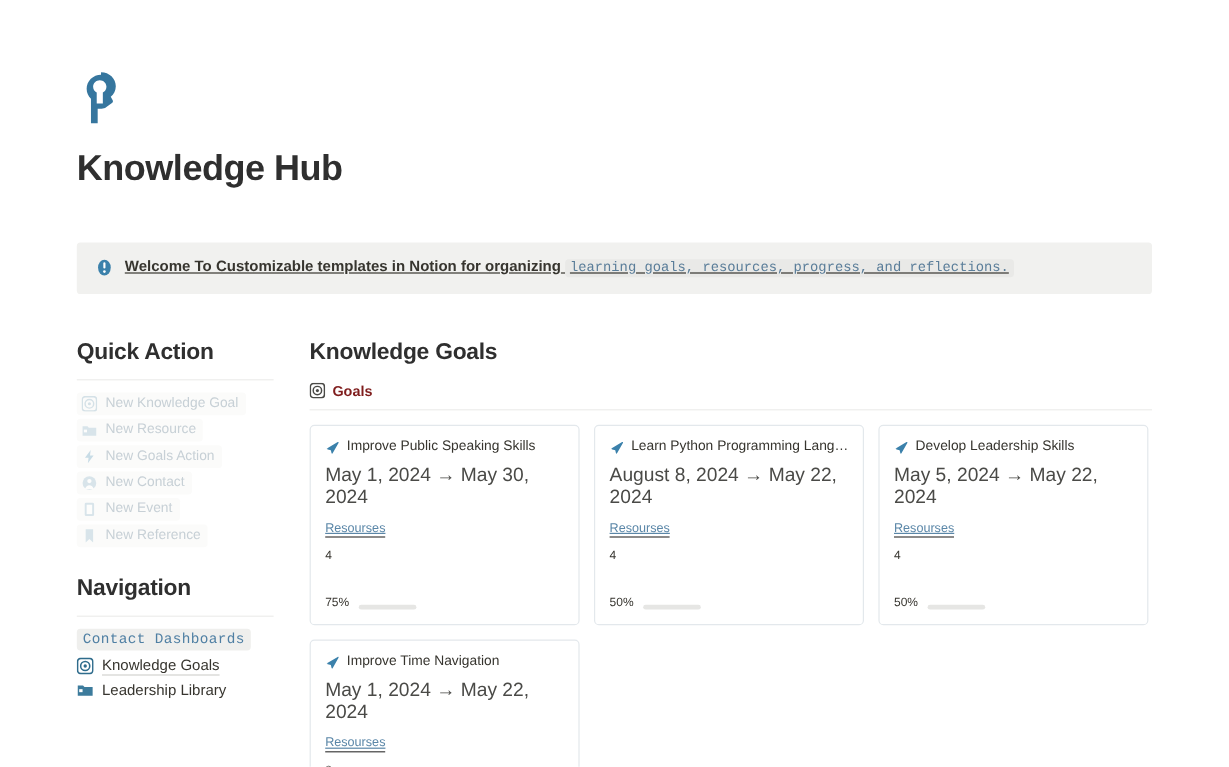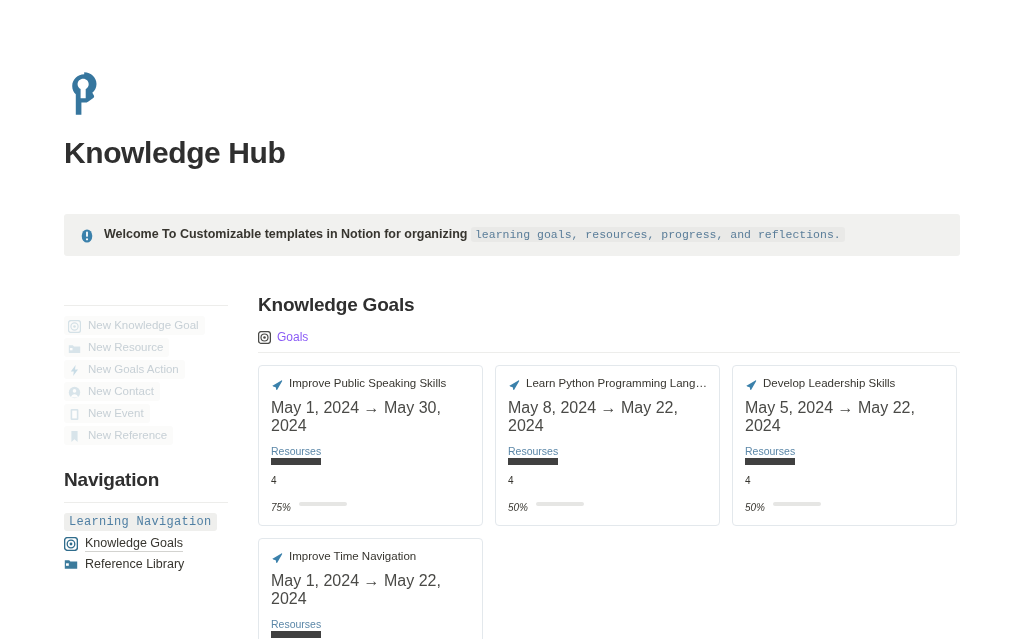--- a/index.html
+++ b/index.html
@@ -3,38 +3,38 @@
 <meta charset="utf-8">
 <style>
   * { box-sizing: border-box; margin: 0; padding: 0; }
   html, body {
     width: 1024px; height: 639px;
     background: #ffffff;
     font-family: "Liberation Sans", sans-serif;
     color: #37352f;
     overflow: hidden;
   }
-  .page { position: relative; width: 1024px; height: 639px; padding: 16px 64px; }
+  .page { position: relative; width: 1024px; height: 639px; padding: 4px 64px; }
 
   
   .header { padding-top: 56px; }
   .logo { width: 40px; height: 46px; display: block; }
   .page-title {
     font-size: 30px; font-weight: bold; letter-spacing: -0.4px;
     color: #2f2f2f; margin-top: 18px;
   }
 
   
   .callout {
     margin-top: 44px;
     background: #f1f1ef;
     border-radius: 3px;
     padding: 11px 16px 12px 16px;
-    display: flex; align-items: flex-end; gap: 10px;
-    font-size: 12.5px; line-height: 1.45;
+    display: flex; align-items: center; gap: 10px;
+    font-size: 12.5px; line-height: 1.45; text-decoration: underline;
   }
   .callout.bottom { margin-top: 0; }
   .callout-icon { flex: 0 0 auto; width: 14px; height: 16px; margin-top: 1px; }
   .callout-text { font-weight: bold; color: #37352f; }
   .code {
     font-family: "Liberation Mono", "DejaVu Sans Mono", monospace;
     font-size: 11.5px;
     color: #5a7d99;
     background: #e9e9e7;
     border-radius: 3px;
@@ -87,42 +87,42 @@
   }
   .nav-item .label.link {
     border-bottom: 1px solid #d3d3d0;
     padding-bottom: 1px;
   }
   .nav-icon { width: 14px; height: 14px; flex: 0 0 14px; display: block; }
 
   
   .tab-row { display: flex; align-items: center; gap: 6px; margin-top: 14px; }
   .tab-icon { width: 13px; height: 13px; display: block; }
-  .tab-label { font-size: 12px; color: #8b5cf6; font-weight: 400; }
+  .tab-label { font-size: 12px; color: #7f1d1d; font-weight: 700; }
 
   
   .cards { display: flex; flex-wrap: wrap; gap: 12px; }
   .card {
     width: 225px; flex: 0 0 225px;
     border: 1px solid #e3e8ec;
     border-radius: 4px;
     background: #fff;
     padding: 11px 12px 12px 12px;
   }
   .card-title-row { display: flex; align-items: center; gap: 6px; }
   .card-icon { width: 12px; height: 12px; flex: 0 0 12px; display: block; }
   .card-title { font-size: 11.5px; color: #37352f; white-space: nowrap; overflow: hidden; text-overflow: ellipsis; }
   .card-dates { font-size: 16px; color: #4a4a47; margin-top: 10px; }
   .card-link {
     font-size: 10.5px; color: #5b87a8;
-    border-bottom: 7px solid #404040;
-    width: fit-content; margin-top: 10px; padding-bottom: 1px;
+    border-bottom: 1px solid #404040;
+    width: fit-content; margin-top: 10px; padding-bottom: 1px; text-decoration: underline;
   }
   .card-count { font-size: 10px; color: #37352f; margin-top: 10px; }
-  .progress-row { display: flex; align-items: flex-start; gap: 8px; margin-top: 16px; font-style: italic; }
+  .progress-row { display: flex; align-items: flex-end; gap: 8px; margin-top: 28px; }
   .progress-pct { font-size: 10px; color: #37352f; }
   .progress-track {
     width: 48px; height: 4px; border-radius: 2px;
     background: #e6e6e4; overflow: hidden;
   }
   .progress-fill { height: 100%; border-radius: 2px; background: #4b7ea6; }
 
   .bottom-callout-wrap { margin-top: 22px; }
 </style>
 </head>
@@ -151,20 +151,21 @@
     <div class="callout-text">
       <span>Welcome To Customizable templates in Notion for organizing</span>
       <span class="code">learning goals, resources, progress, and reflections.</span>
     </div>
   </div>
 
   <div class="columns">
 
     <div class="col-left">
 
+      <div class="section-title">Quick Action</div>
       <div class="hr"></div>
 
       <div class="qa-list">
 
         <div class="qa-item">
           <span class="qa-icon">
             <svg viewBox="0 0 13 13" xmlns="http://www.w3.org/2000/svg">
               <rect x=".5" y=".5" width="12" height="12" rx="2.6" fill="none" stroke="#b6ccd8" stroke-width="1.3"></rect>
               <circle cx="6.5" cy="6.5" r="3.6" fill="none" stroke="#b6ccd8" stroke-width="1.2"></circle>
               <circle cx="6.5" cy="6.5" r="1.3" fill="#b6ccd8"></circle>
@@ -224,41 +225,41 @@
         </div>
 
       </div>
 
       <div class="nav-head">
         <div class="section-title">Navigation</div>
         <div class="hr"></div>
       </div>
 
       <div class="nav-list">
-        <span class="nav-code">Learning Navigation</span>
+        <span class="nav-code">Contact Dashboards</span>
 
         <div class="nav-item">
           <span class="nav-icon">
             <svg viewBox="0 0 14 14" xmlns="http://www.w3.org/2000/svg">
               <rect x=".6" y=".6" width="12.8" height="12.8" rx="2.8" fill="none" stroke="#2f6c8c" stroke-width="1.4"></rect>
               <circle cx="7" cy="7" r="3.8" fill="none" stroke="#2f6c8c" stroke-width="1.3"></circle>
               <circle cx="7" cy="7" r="1.4" fill="#2f6c8c"></circle>
             </svg>
           </span>
           <span class="label link">Knowledge Goals</span>
         </div>
 
         <div class="nav-item">
           <span class="nav-icon">
             <svg viewBox="0 0 14 14" xmlns="http://www.w3.org/2000/svg">
               <path d="M.8 3.2h4.4l1.2 1.4h6.8v7.2H.8z" fill="#3c7b9c"></path>
               <rect x="2" y="6.3" width="2.8" height="2.5" fill="#ffffff"></rect>
             </svg>
           </span>
-          <span class="label">Reference Library</span>
+          <span class="label">Leadership Library</span>
         </div>
       </div>
 
     </div>
 
     <div class="col-right">
 
       <div class="section-title right">Knowledge Goals</div>
 
       <div class="tab-row">
@@ -303,21 +304,21 @@
         <div class="card">
           <div class="card-title-row">
             <span class="card-icon">
               <svg viewBox="0 0 12 12" xmlns="http://www.w3.org/2000/svg">
                 <path d="M1.1 6.9 10.4 1.4c.5-.3 1 .3.7.8L6.2 10.8c-.2.4-.8.3-.9-.1l-.6-2.5-2.5-.6c-.4-.1-.5-.6-.1-.7z" fill="#3b81ab"></path>
               </svg>
             </span>
             <span class="card-title">Learn Python Programming Language</span>
           </div>
           <div class="card-dates">
-            <span>May 8, 2024</span>
+            <span>August 8, 2024</span>
             <span>→</span>
             <span>May 22, 2024</span>
           </div>
           <div class="card-link">Resourses</div>
           <div class="card-count">4</div>
           <div class="progress-row">
             <span class="progress-pct">50%</span>
             <span class="progress-track">
               <span class="progress-fill" style="width: 50%;"></span>
             </span>

